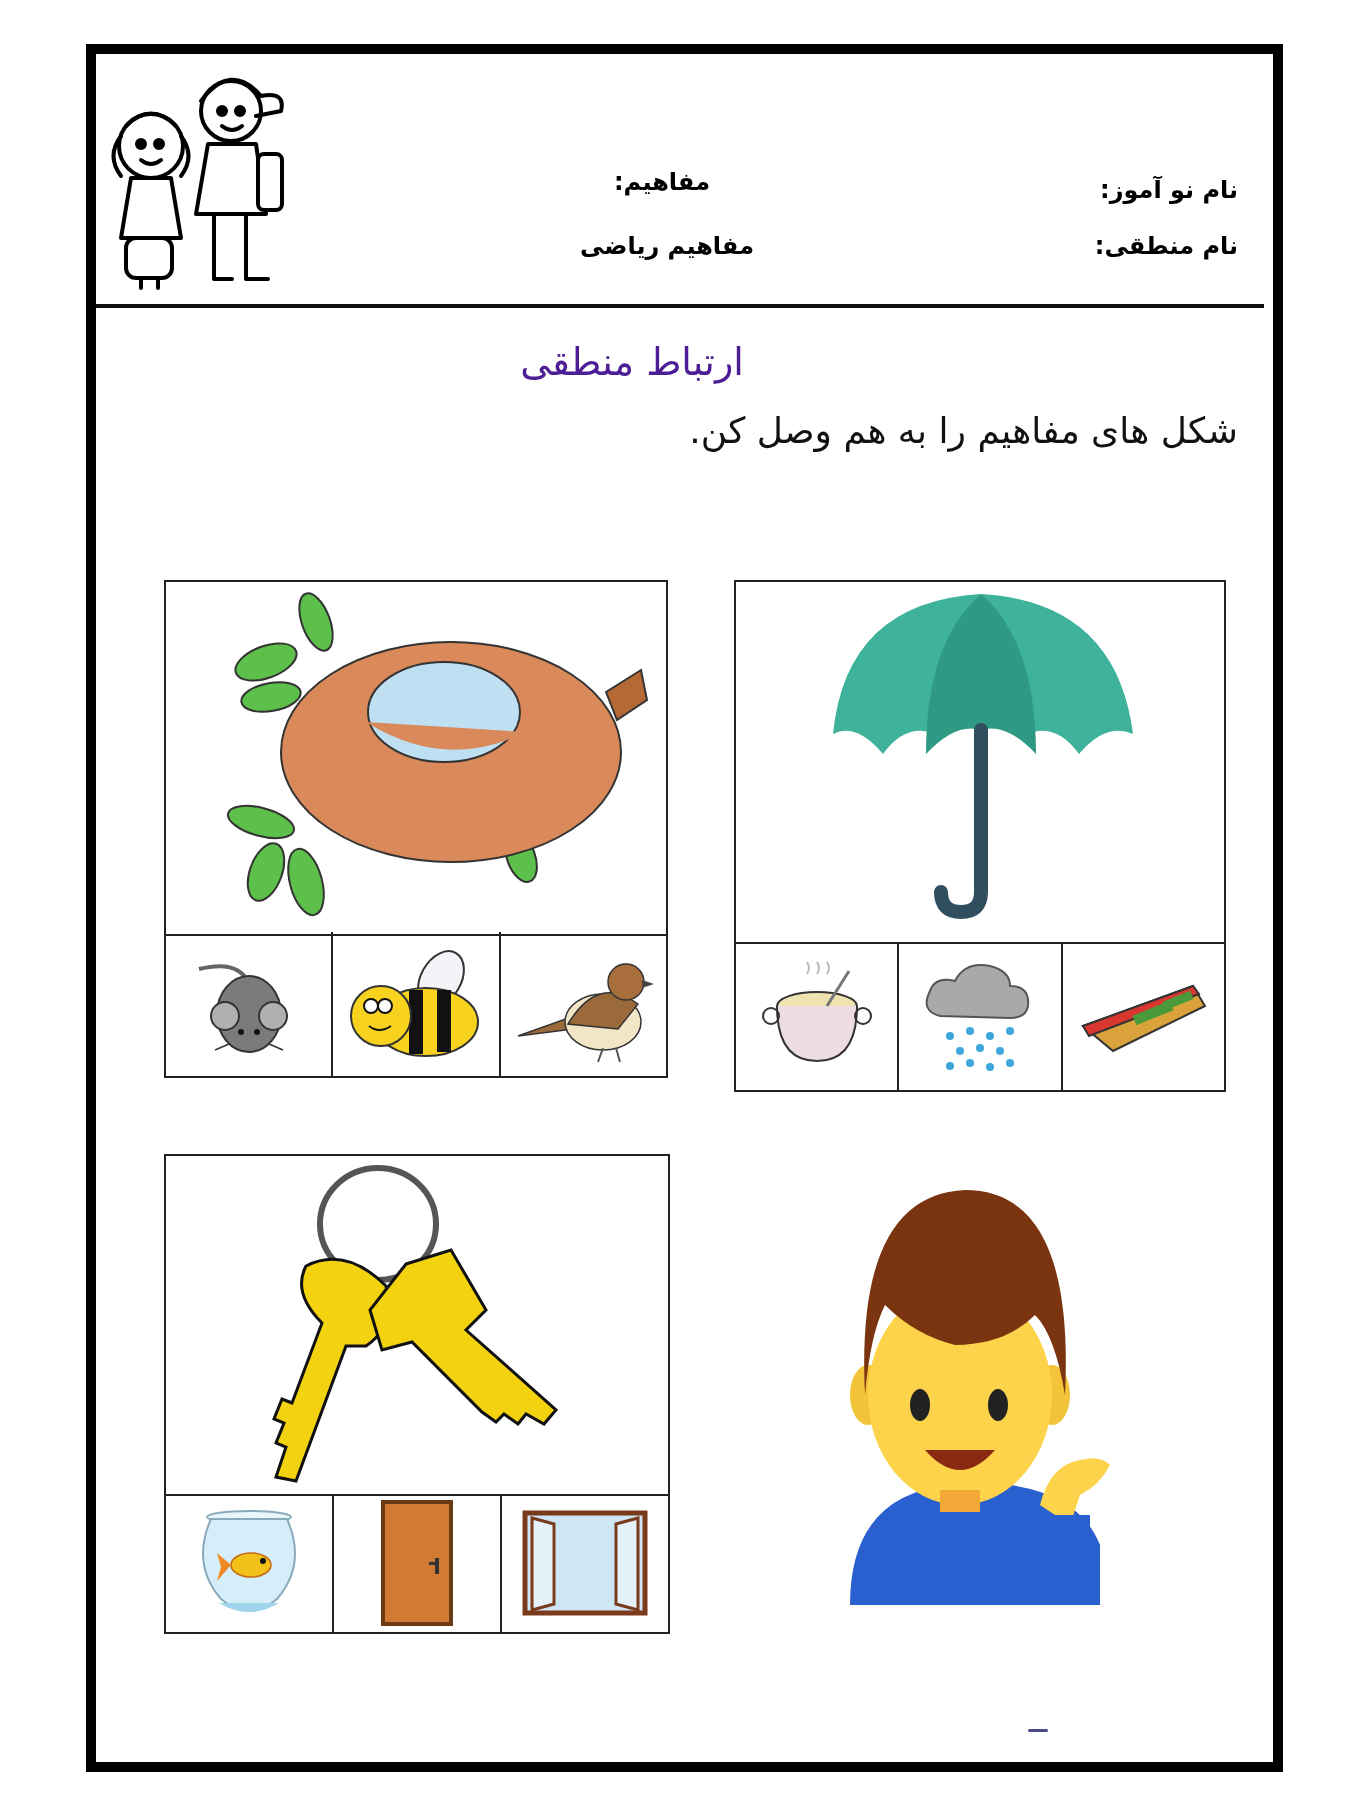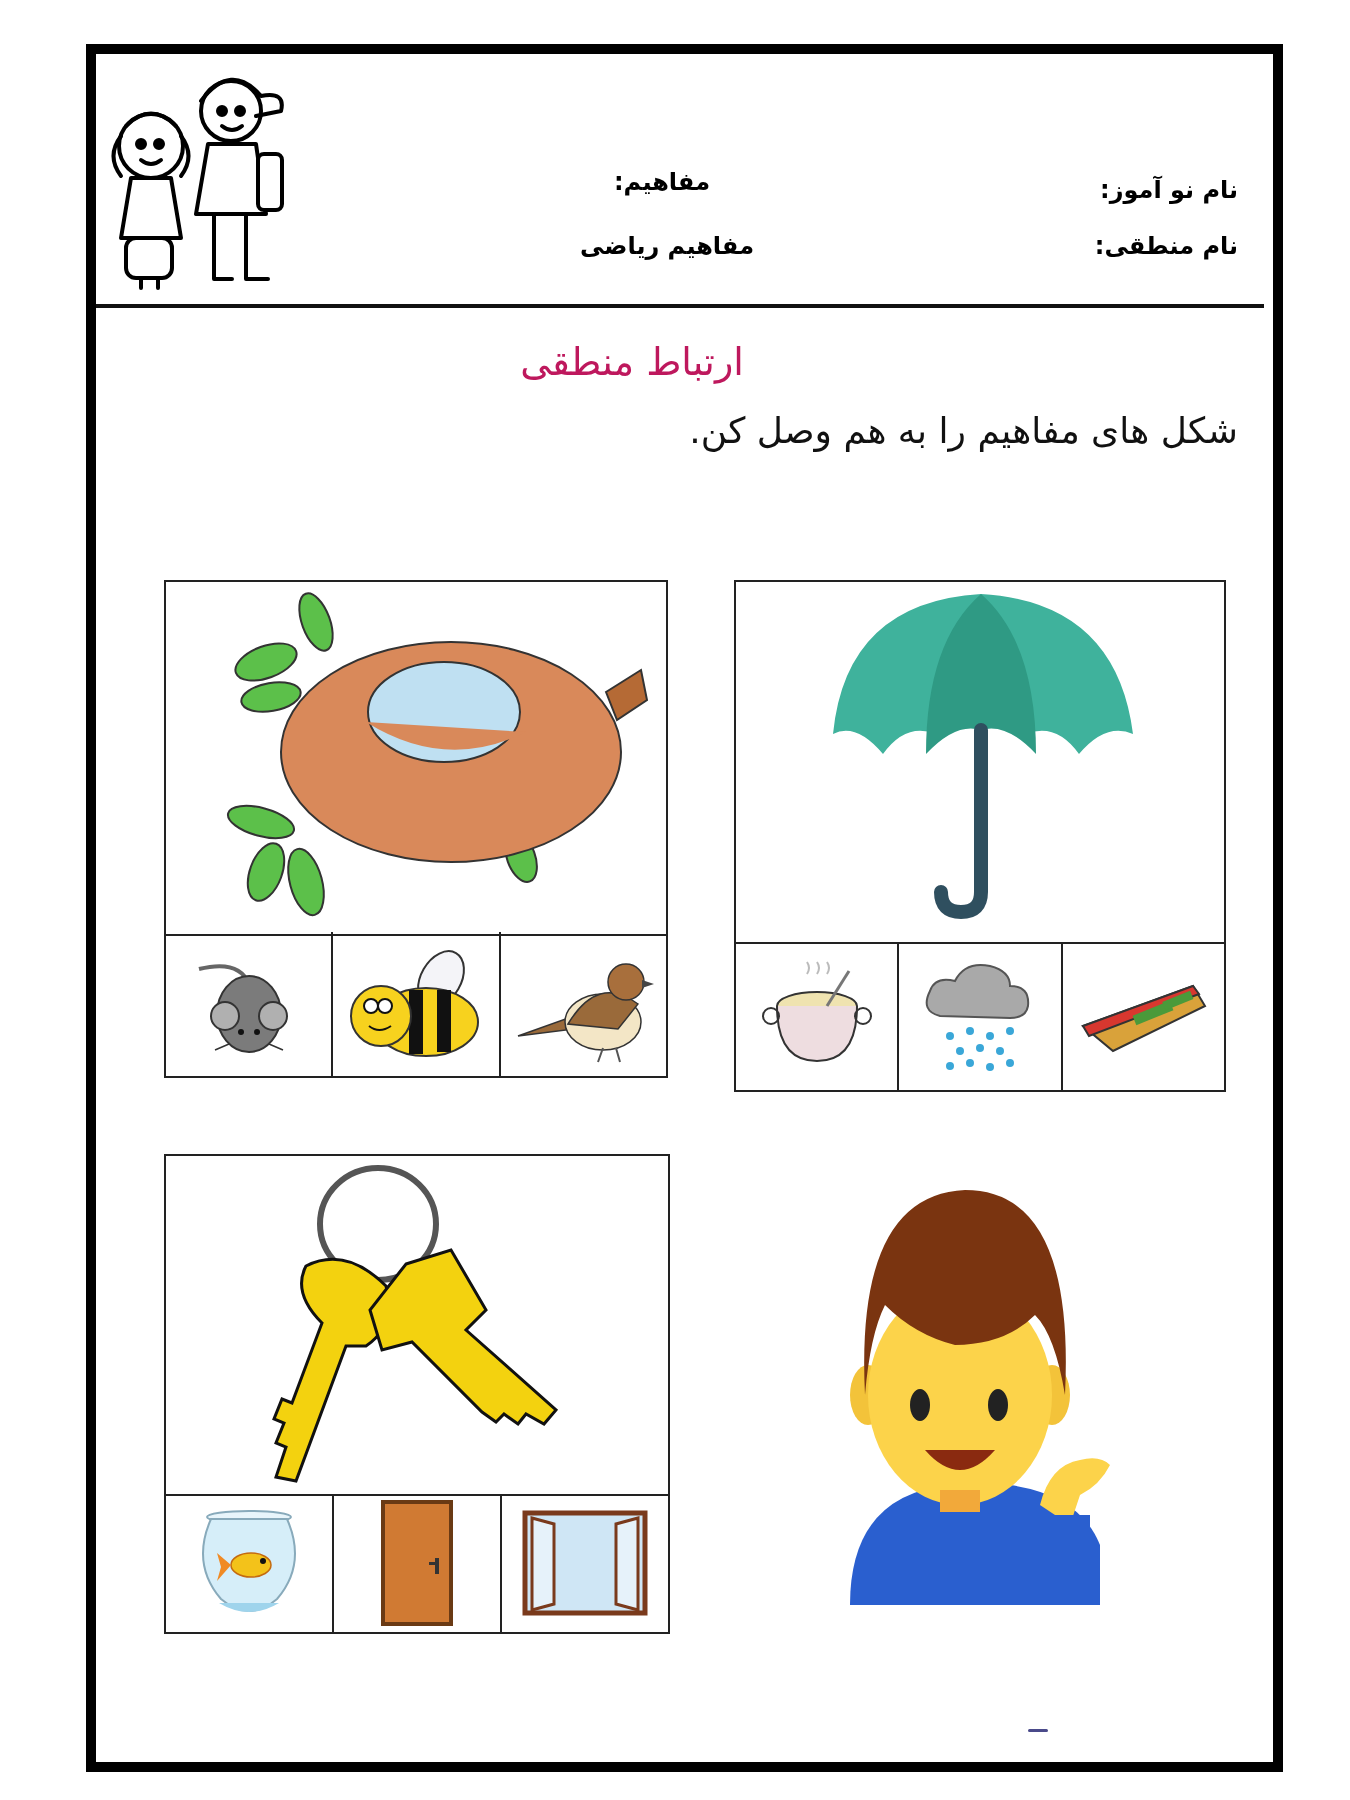--- a/index.html
+++ b/index.html
@@ -4,21 +4,21 @@
   <style>
     html, body { margin: 0; padding: 0; background: #ffffff; }
     body { width: 1350px; height: 1800px; position: relative; overflow: hidden;
            font-family: "DejaVu Sans", sans-serif; }
     .frame { position: absolute; left: 86px; top: 44px; width: 1197px; height: 1728px;
              border: 10px solid #000; box-sizing: border-box; background: #fff; }
     .header-rule { position: absolute; left: 96px; top: 304px; width: 1168px; height: 4px; background: #111; }
     .hdr { position: absolute; font-family: "DejaVu Sans", sans-serif; font-weight: bold;
            font-size: 24px; color: #000; direction: rtl; white-space: nowrap; }
     .title { position: absolute; top: 340px; left: 0; width: 1328px; text-align: center;
-             font-size: 38px; color: #be185d; direction: rtl; }
+             font-size: 38px; color: #4c1d95; direction: rtl; }
     .title span { position: relative; left: -32px; }
     .instr { position: absolute; top: 410px; right: 112px; font-size: 36px; color: #111;
              direction: rtl; white-space: nowrap; }
     .card { position: absolute; border: 2px solid #222; box-sizing: border-box; background: #fff; }
     .card .main { position: absolute; left: 0; top: 0; right: 0; border-bottom: 2px solid #222; }
     .card .opts { position: absolute; left: 0; right: 0; bottom: 0; display: flex; }
     .card .opt { flex: 1; border-right: 2px solid #222; position: relative;
                  display: flex; align-items: center; justify-content: center; }
     .card .opt:last-child { border-right: none; }
     svg { display: block; }

